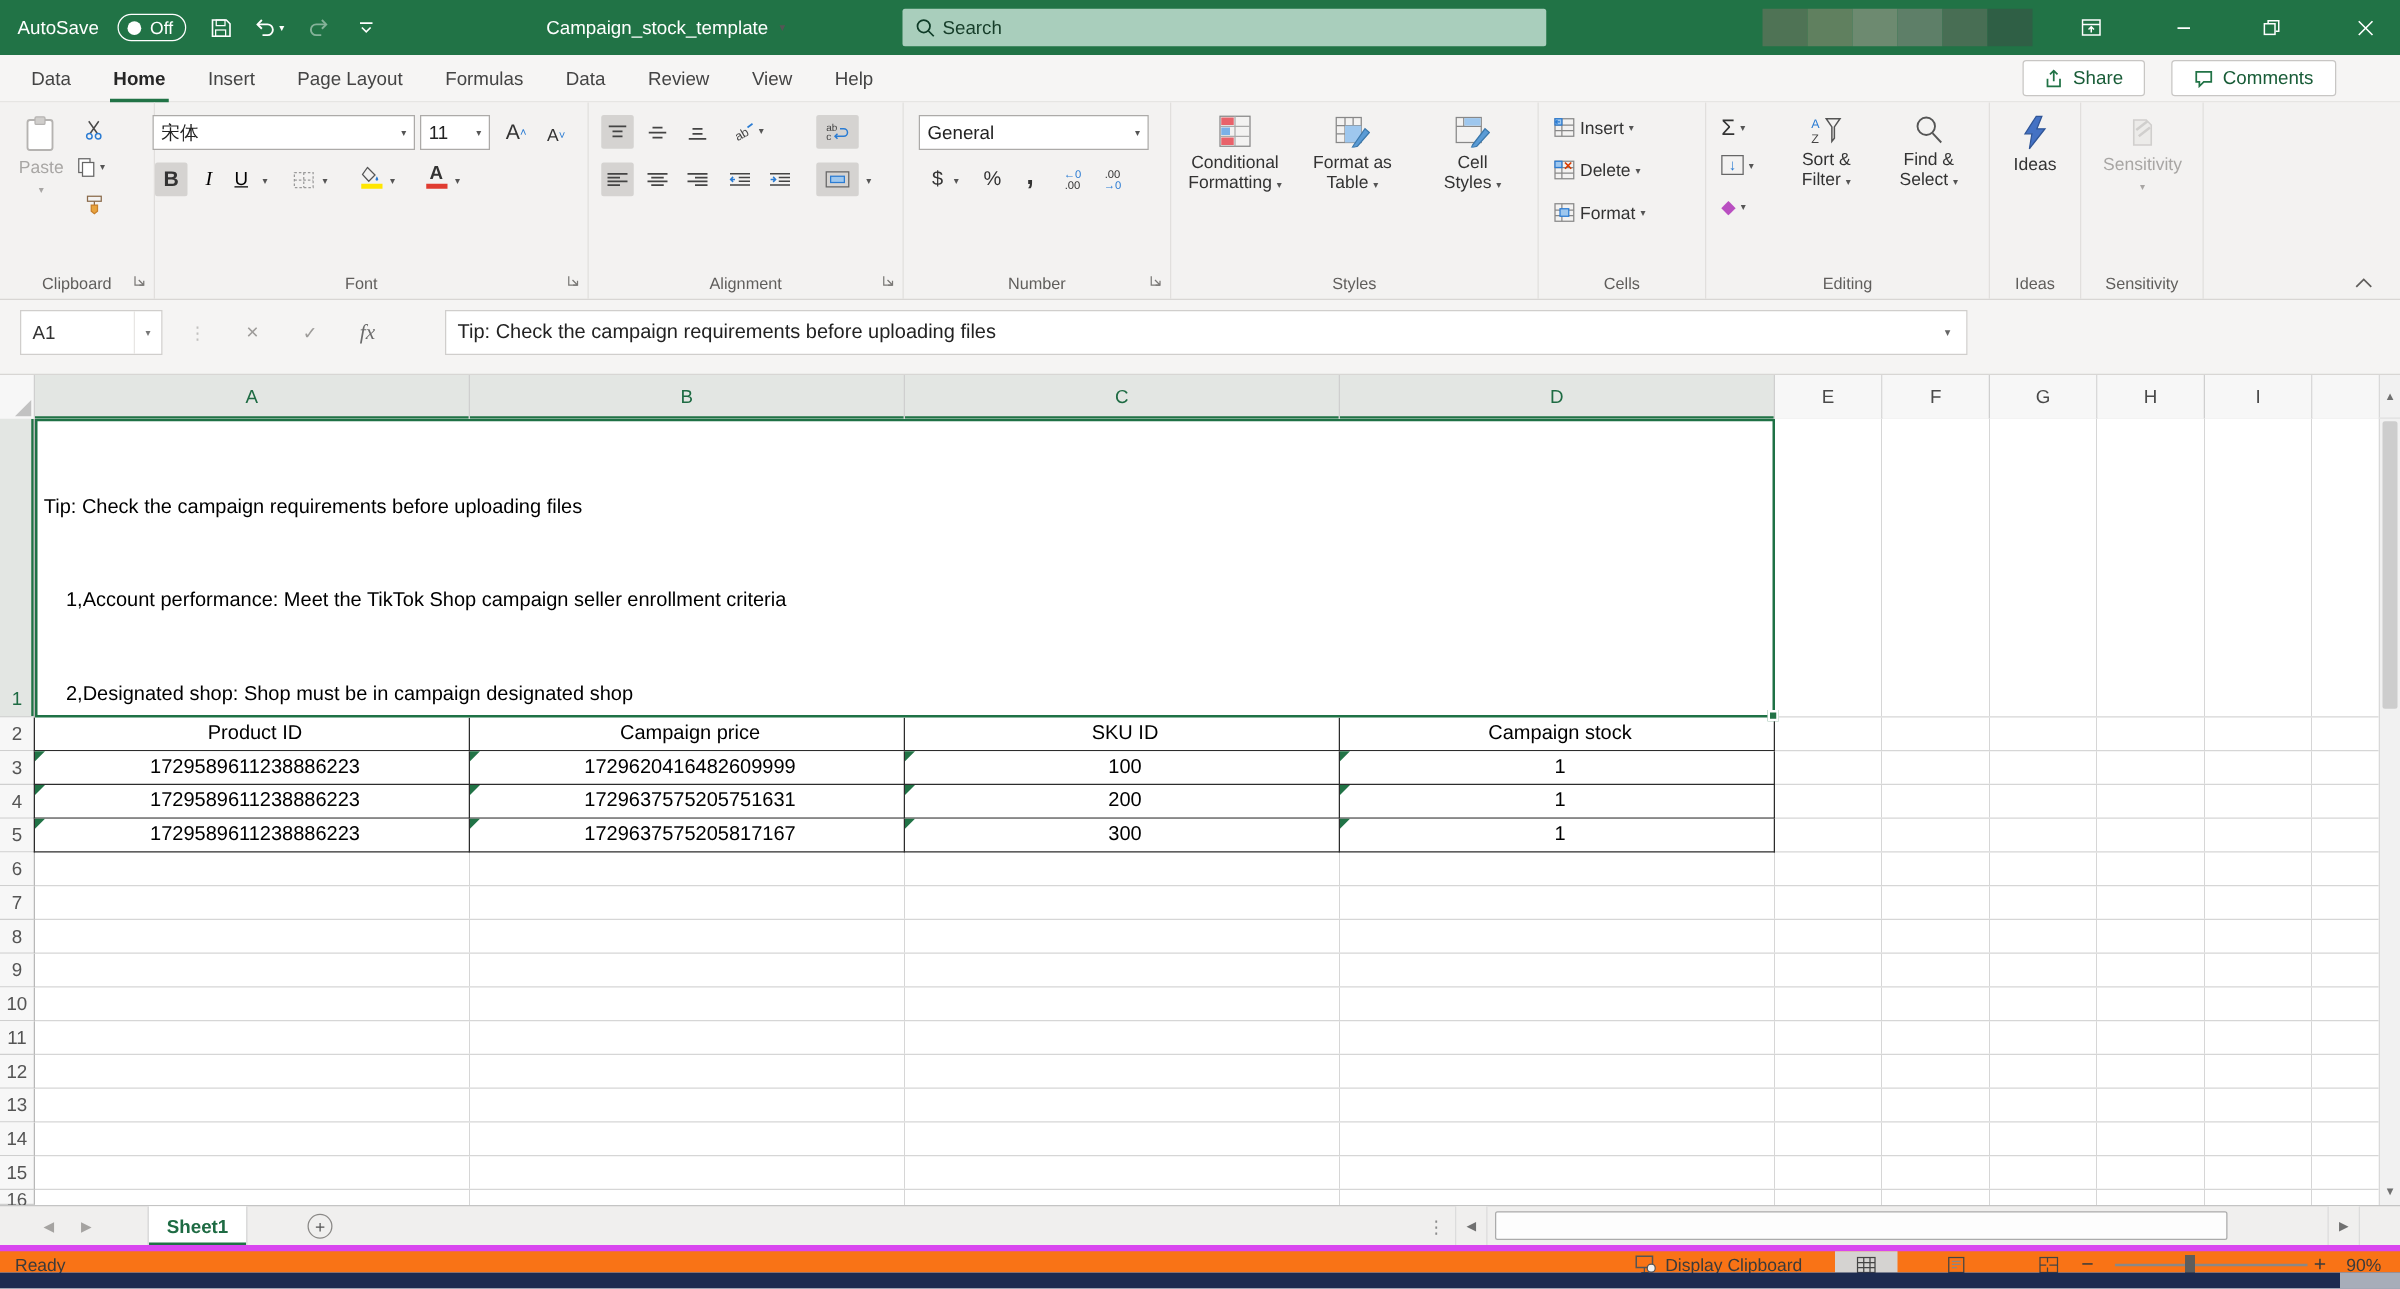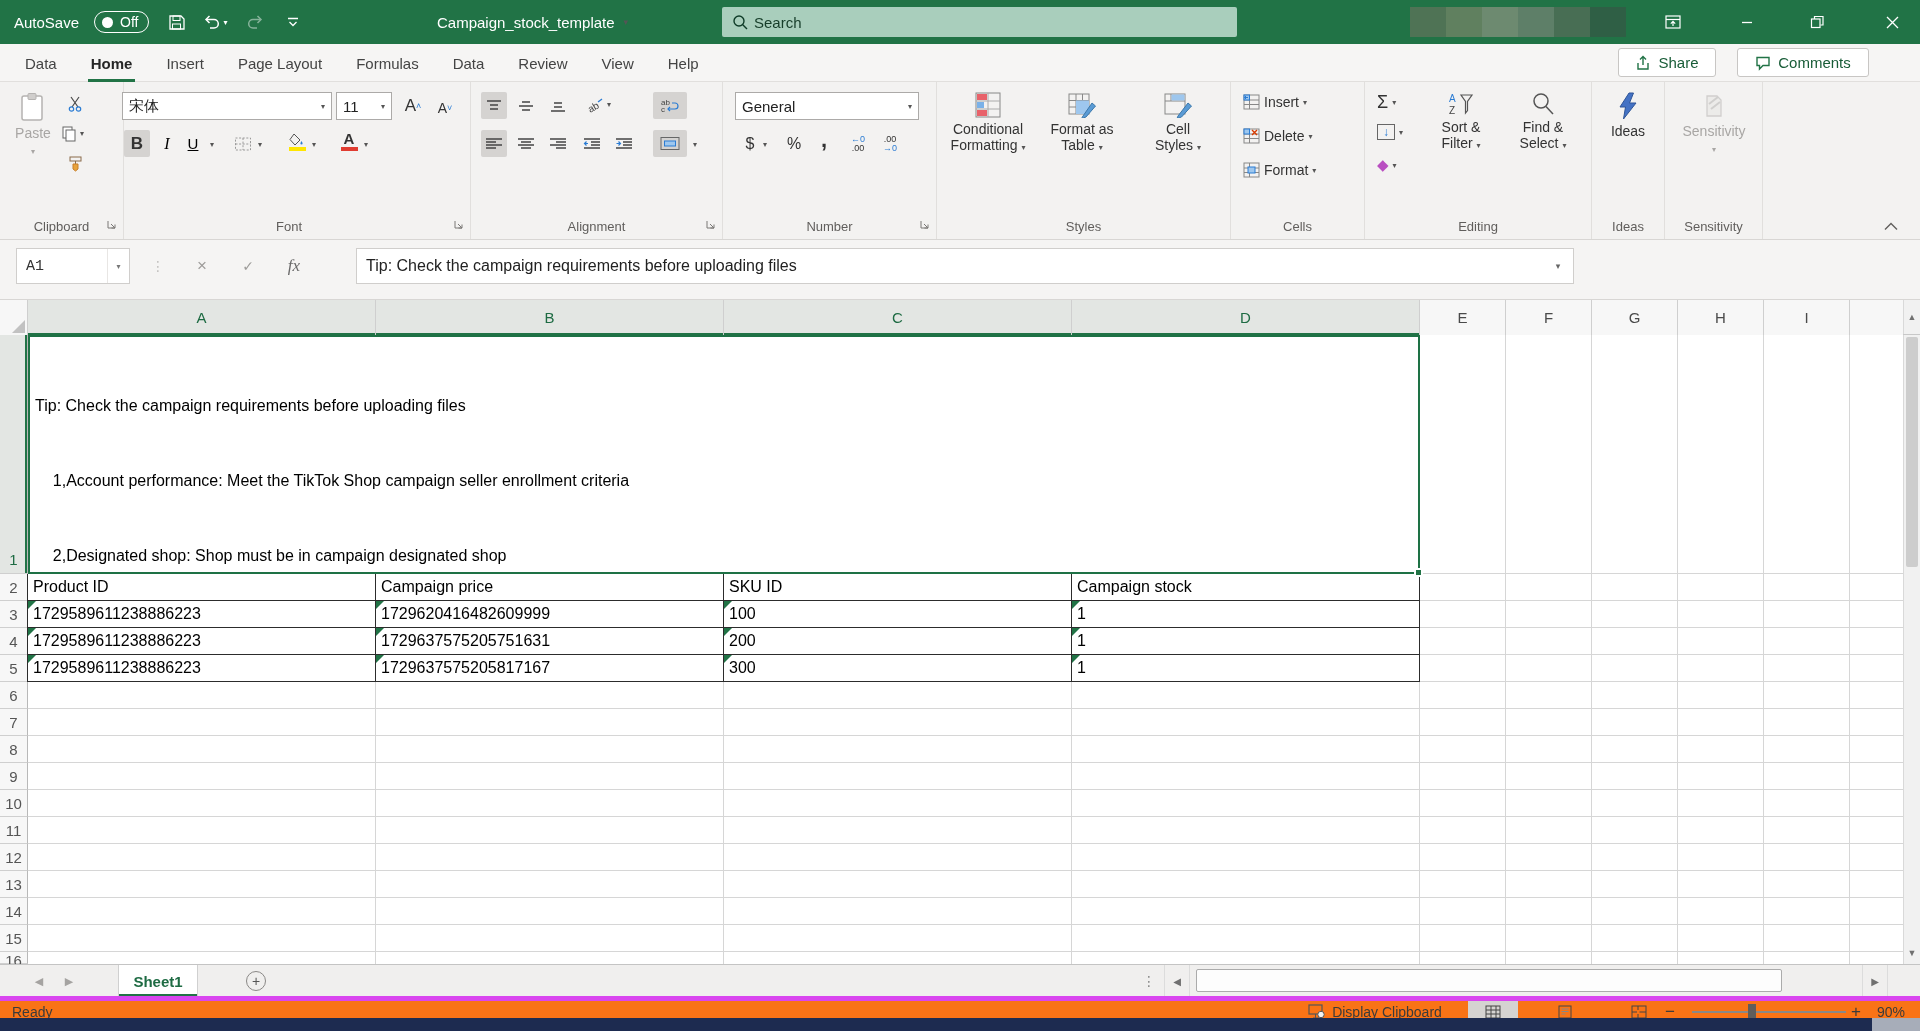--- a/index.html
+++ b/index.html
@@ -48,21 +48,21 @@
   .colorbar .bar { width:17px; height:4px; margin-top:1px; }
   .disabled { color:#a8a6a4 !important; }
   .dec00 { display:flex; flex-direction:column; font-size:9px; line-height:9px; color:#333; align-items:center; }
   .dec00 b { font-weight:normal; }
   .dec00 .blu { color:#2b7cd3; }
   .collapse { position:absolute; left:1884px; bottom:8px; }
 
   
   .fbar { position:absolute; left:0; top:240px; width:1920px; height:60px; background:#f5f4f3; border-bottom:1px solid #d8d6d4; }
   .namebox { position:absolute; left:16px; top:8px; width:114px; height:36px; background:#fff; border:1px solid #d0cecc; display:flex; align-items:center; font-size:15px; color:#333; }
-  .namebox .txt { flex:1; padding-left:9px;font-family:Liberation Mono, monospace; }
+  .namebox .txt { flex:1; padding-left:9px; }
   .namebox .dd { width:22px; height:100%; display:flex; align-items:center; justify-content:center; border-left:1px solid #e8e6e4; color:#777; font-size:8px; }
   .fxbtn { position:absolute; top:8px; height:36px; width:36px; display:flex; align-items:center; justify-content:center; font-size:17px; color:#9e9c9a; }
   .ffield { position:absolute; left:356px; top:8px; width:1218px; height:36px; background:#fff; border:1px solid #d0cecc; display:flex; align-items:center; }
   .ffield .txt { flex:1; padding-left:9px; font-size:16px; color:#222; white-space:nowrap; overflow:hidden; }
   .ffield .dd { width:30px; height:100%; display:flex; align-items:center; justify-content:center; color:#666; font-size:9px; }
 
   
   .colheads { position:absolute; left:0; top:300px; width:1920px; height:35px; display:flex; background:#f7f7f7; border-bottom:1px solid #c8c8c8; }
   .ch { height:35px; border-right:1px solid #cfcfcf; display:flex; align-items:center; justify-content:center; font-size:15px; color:#4a4a4a; background:#f7f7f7; }
   .ch.sel { background:#e3e6e3; color:#1e6b43; box-shadow: inset 0 -2px 0 #217346; }
@@ -70,21 +70,21 @@
   .corner .tri { position:absolute; right:2px; bottom:2px; width:0; height:0; border-left:13px solid transparent; border-bottom:13px solid #c2c2c2; }
   .gridbody { position:absolute; left:0; top:335px; width:1920px; height:629px; background:#fff; overflow:hidden; }
   .grow { display:flex; }
   .rh { width:28px; background:#f7f7f7; color:#555; border-right:1px solid #b8b8b8; border-bottom:1px solid #cfcfcf; display:flex; align-items:center; justify-content:center; font-size:15px; flex:none; }
   .rh.sel { background:#e3e6e3; color:#1e6b43; box-shadow: inset -2px 0 0 #217346; align-items:flex-end; padding-bottom:5px; }
   .er-l { width:1392px; flex:none; background:repeating-linear-gradient(90deg, transparent 0 347px, #d6d6d6 347px 348px); border-bottom:1px solid #d6d6d6; }
   .er-r { width:483px; flex:none; background:repeating-linear-gradient(90deg, transparent 0 85px, #d6d6d6 85px 86px); border-bottom:1px solid #d6d6d6; }
   .mergedA1 { position:relative; width:1392px; flex:none; background:#fff; border:2px solid #1e7145; z-index:3; }
   .tipbox { position:absolute; inset:0; padding:6px 6px 0 5px; font-size:16px; line-height:25px; color:#000; white-space:pre; overflow:hidden; }
   .fillhandle { position:absolute; right:-5px; bottom:-5px; width:9px; height:9px; background:#217346; border:2px solid #fff; z-index:4; }
-  .dcell { position:relative; width:348px; flex:none; border-right:1px solid #2c2c2c; border-bottom:1px solid #2c2c2c; display:flex; align-items:center; padding-left:5px; font-size:16px; color:#000; background:#fff; }
+  .dcell { position:relative; width:348px; flex:none; border-right:1px solid #2c2c2c; border-bottom:1px solid #2c2c2c; display:flex; align-items:center; padding-left:5px; font-size:16px; color:#000; background:#fff;justify-content:center; }
   .dcell.first { border-left:1px solid #2c2c2c; width:349px; margin-left:-1px; }
   .gtri { position:absolute; left:0; top:0; width:0; height:0; border-top:8px solid #217346; border-right:8px solid transparent; }
   .vscroll { position:absolute; left:1903px; top:335px; width:17px; height:629px; background:#f1f1f1; border-left:1px solid #d9d9d9; }
   .vthumb { position:absolute; left:2px; top:2px; width:12px; height:230px; background:#cdcdcd; border-radius:2px; }
   .varrow { position:absolute; left:0; width:16px; height:22px; display:flex; align-items:center; justify-content:center; font-size:9px; color:#707070; }
   .scrolltopbox { width:17px; background:#f1f1f1; display:flex; align-items:center; justify-content:center; font-size:9px; color:#707070; border-left:1px solid #d9d9d9; }
 
   
   .sheetrow { position:absolute; left:0; top:964px; width:1920px; height:32px; background:#f0efee; border-top:1px solid #c4c4c4; }
   .navarr { position:absolute; top:0; height:32px; width:26px; display:flex; align-items:center; justify-content:center; color:#a5a3a1; font-size:11px; }

